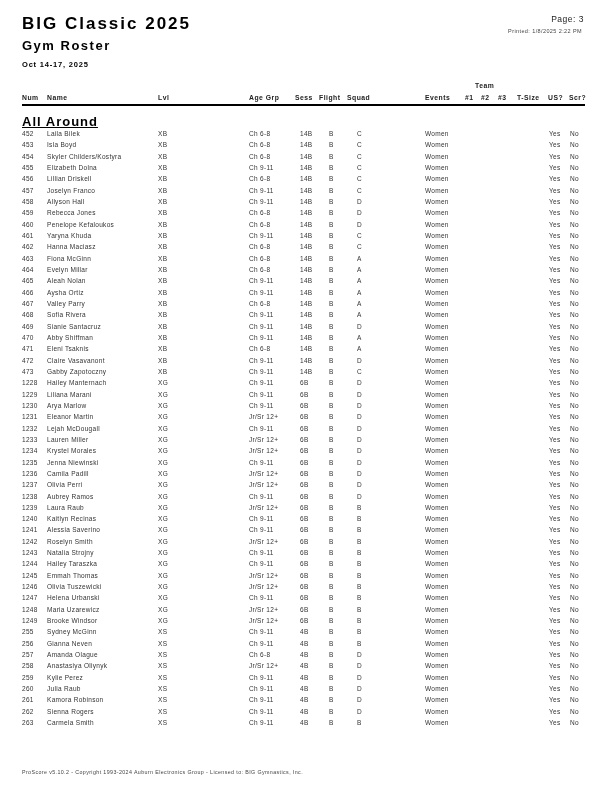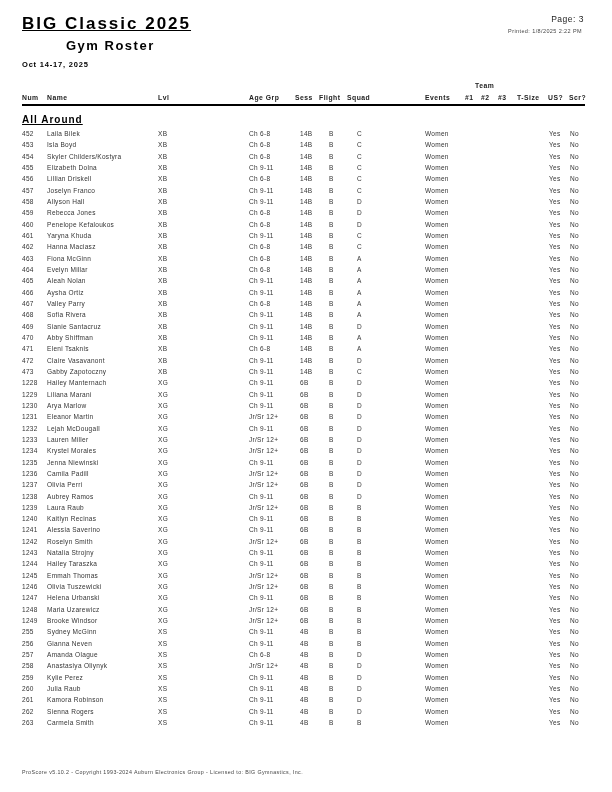--- a/index.html
+++ b/index.html
@@ -1,28 +1,28 @@
 <!DOCTYPE html>
 <html><head>
 <meta charset="utf-8">
 <style>
   html, body { margin: 0; padding: 0; background: #ffffff; }
   body { width: 612px; height: 792px; position: relative; overflow: hidden;
          font-family: "Liberation Sans", sans-serif; color: #000; }
-  .title { position: absolute; left: 22px; top: 14px; font-size: 17px; font-weight: bold; letter-spacing: 2px; text-decoration: underline; }
-  .subtitle { position: absolute; left: 22px; top: 38px; font-size: 13px; font-weight: bold; letter-spacing: 1.5px; margin-left: 44px; }
+  .title { position: absolute; left: 22px; top: 14px; font-size: 17px; font-weight: bold; letter-spacing: 2px; }
+  .subtitle { position: absolute; left: 22px; top: 38px; font-size: 13px; font-weight: bold; letter-spacing: 1.5px; }
   .dates { position: absolute; left: 22px; top: 60px; font-size: 7.5px; font-weight: bold; letter-spacing: 0.8px; }
   .page-no { position: absolute; right: 28px; top: 14px; font-size: 8.5px; letter-spacing: 0.5px; color: #222; }
   .printed { position: absolute; right: 30px; top: 28px; font-size: 5.5px; letter-spacing: 0.4px; color: #444; }
 
   .hdr { position: absolute; top: 94px; font-size: 6.8px; font-weight: bold; letter-spacing: 0.5px; color: #222; white-space: nowrap; }
   .hdr-team { position: absolute; top: 82px; left: 475px; font-size: 6.8px; font-weight: bold; letter-spacing: 0.5px; color: #222; }
   .hdr-rule { position: absolute; left: 22px; top: 104px; width: 563px; height: 0; border-top: 2px solid #000; }
 
-  .section { position: absolute; left: 22px; top: 114px; font-size: 10px; font-weight: bold; letter-spacing: 1px; text-decoration: underline; }
+  .section { position: absolute; left: 22px; top: 114px; font-size: 13px; font-weight: bold; letter-spacing: 1px; text-decoration: underline; }
 
   .rows { position: absolute; left: 0; top: 129px; width: 612px; }
   .row { position: relative; height: 11.33px; font-size: 6.5px; color: #333; letter-spacing: 0.3px; white-space: nowrap; }
   .row span { position: absolute; top: 1px; }
 
   .c-num { left: 22px; }
   .c-name { left: 47px; }
   .c-lvl { left: 158px; }
   .c-age { left: 249px; }
   .c-sess { left: 300px; }

